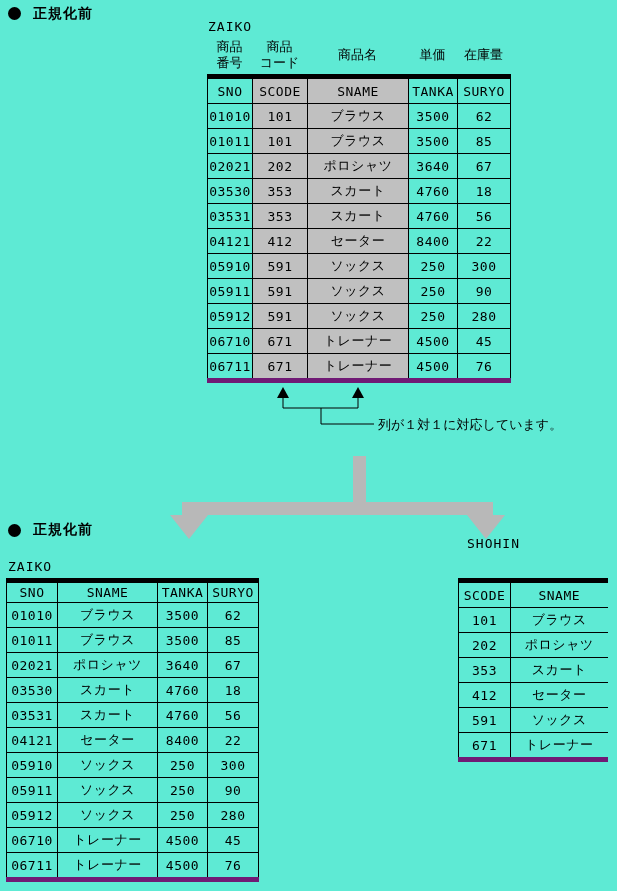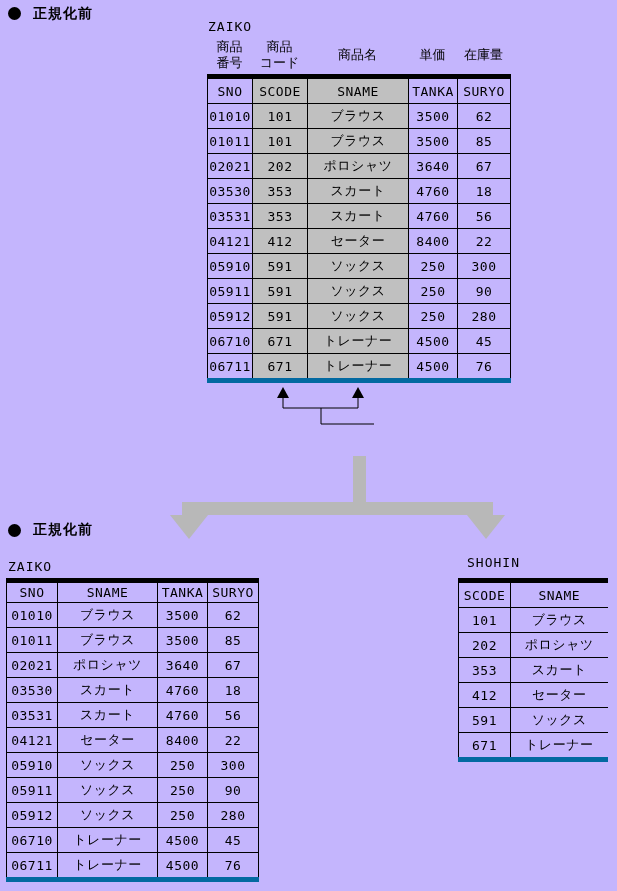--- a/index.html
+++ b/index.html
@@ -1,32 +1,32 @@
 <!DOCTYPE html>
 <html><head>
 <meta charset="utf-8">
 <style>
   html,body { margin:0; padding:0; background:#fff; }
   #canvas {
-    position:relative; width:617px; height:891px; background:#c4b5fd;
+    position:relative; width:617px; height:891px; background:#5eead4;
     font-family:"DejaVu Sans Mono","DejaVu Sans",sans-serif;
     color:#000;
   }
   .abs { position:absolute; }
   .bullet { width:13px; height:13px; border-radius:50%; background:#000; }
   .sec-title { font-size:14px; font-weight:bold; letter-spacing:1px; }
   .tname { font-size:13px; letter-spacing:1px; }
 
   
   .jphdr { display:flex; height:34px; align-items:center; }
   .jcell { display:flex; flex-direction:column; align-items:center; justify-content:center;
            font-size:13px; line-height:16px; }
 
   
-  .tbl { position:absolute; border-top:4px solid #000; border-bottom:5px solid #0369a1; }
+  .tbl { position:absolute; border-top:4px solid #000; border-bottom:5px solid #701a75; }
   .tbl table { border-collapse:collapse; table-layout:fixed; }
   .tbl th, .tbl td {
     border:1px solid #000; padding:0; margin:0;
     font-size:13px; font-weight:normal; text-align:center; vertical-align:middle;
     letter-spacing:0.5px; overflow:hidden; white-space:nowrap;
   }
   .tbl tbody tr:last-child td { border-bottom:none; }
   .tbl.no-right th:last-child, .tbl.no-right td:last-child { border-right:none; }
   .gray { background:#c0c0c0; }
 
@@ -156,20 +156,21 @@
             <td style="height: 24px;">06711</td>
             <td class="gray" style="height: 24px;">671</td>
             <td class="gray" style="height: 24px;">トレーナー</td>
             <td style="height: 24px;">4500</td>
             <td style="height: 24px;">76</td>
           </tr>
         </tbody>
       </table>
   </div>
 
+  <div class="abs note-line" style="left:378px; top:417px;">列が１対１に対応しています。</div>
 
   <div class="abs bullet" style="left:8px; top:524px;"></div>
   <div class="abs sec-title" style="left:33px; top:521px;">正規化前</div>
 
   <div class="abs tname" style="left:8px; top:559px;">ZAIKO</div>
   <div class="tbl" style="left:6px; top:578px;">
     <table>
         <colgroup>
           <col style="width: 51px;">
           <col style="width: 100px;">
@@ -248,21 +249,21 @@
           <tr>
             <td style="height: 24px;">06711</td>
             <td style="height: 24px;">トレーナー</td>
             <td style="height: 24px;">4500</td>
             <td style="height: 24px;">76</td>
           </tr>
         </tbody>
       </table>
   </div>
 
-  <div class="abs tname" style="left:467px; top:555px;">SHOHIN</div>
+  <div class="abs tname" style="left:467px; top:536px;">SHOHIN</div>
   <div class="tbl no-right" style="left:458px; top:578px;">
     <table>
         <colgroup>
           <col style="width: 52px;">
           <col style="width: 97px;">
         </colgroup>
         <thead>
           <tr>
             <th style="height: 24px;">SCODE</th>
             <th style="height: 24px;">SNAME</th>

